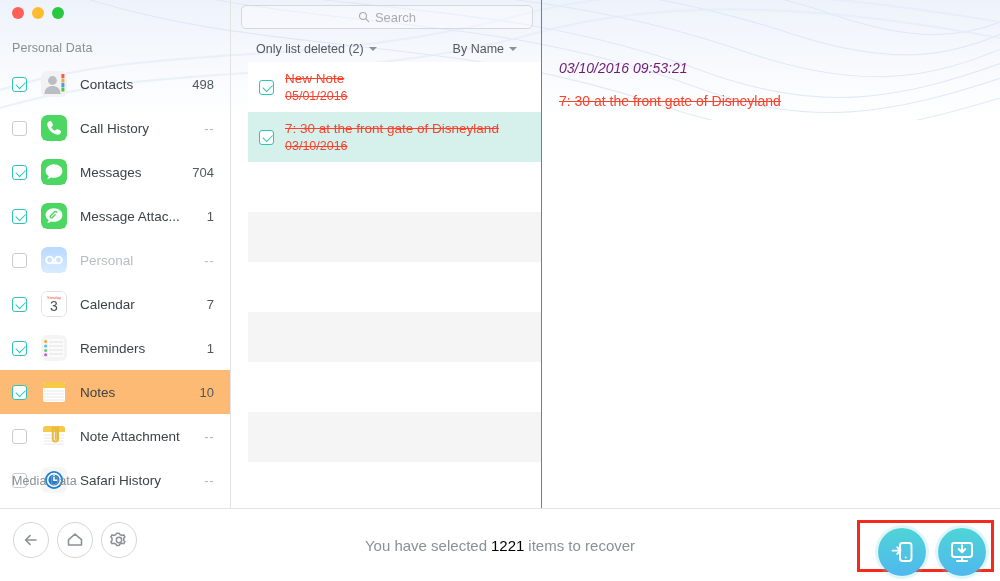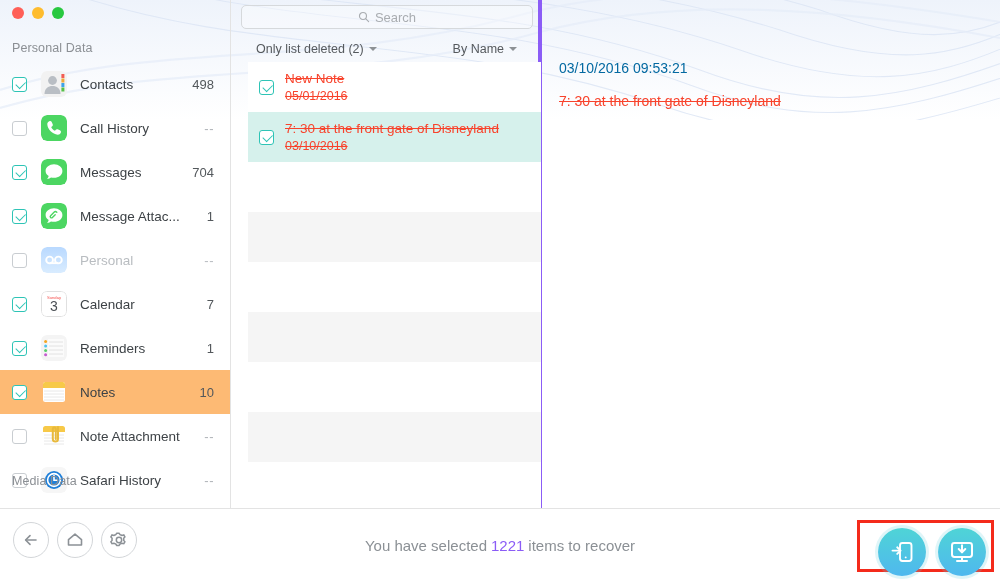--- a/index.html
+++ b/index.html
@@ -93,21 +93,21 @@
     position: absolute; right: 16px;
     font-size: 13px; color: #53585c;
   }
   .side-row.dim .side-count { color: #b9bdc1; }
   .side-count.dash { color: #b0b4b8; letter-spacing: .5px; }
 
   
   .listcol {
     position: absolute; left: 232px; top: 0;
     width: 310px; height: 508px;
-    border-right: 4px solid #8b5cf6;
+    border-right: 1px solid #8b5cf6;
     z-index: 2;
   }
   .searchwrap {
     position: absolute; left: 9px; top: 5px;
     width: 292px; height: 24px;
   }
   .searchbox {
     width: 100%; height: 100%;
     border: 1px solid #d6d9dc; border-radius: 5px;
     background: rgba(255,255,255,0.35);
@@ -168,21 +168,21 @@
   }
 
   
   .detail {
     position: absolute; left: 543px; top: 0;
     width: 457px; height: 508px;
     z-index: 2;
   }
   .detail-date {
     position: absolute; left: 16px; top: 60px;
-    font-size: 14px; color: #0369a1;
+    font-size: 14px; color: #701a75; font-style: italic;
   }
   .detail-body {
     position: absolute; left: 16px; top: 93px;
     font-size: 14px; color: #f8432c;
     text-decoration: line-through;
     text-decoration-color: #f8432c;
   }
 
   
   .bottombar {
@@ -203,21 +203,21 @@
     display: flex; align-items: center; justify-content: center;
     cursor: pointer;
   }
   .status-text {
     position: absolute; left: 0; top: 0;
     width: 1000px; height: 73px;
     display: flex; align-items: center; justify-content: center;
     font-size: 15px; color: #8b9095;
     pointer-events: none;
   }
-  .status-count { color: #8b5cf6; margin: 8px 4px; }
+  .status-count { color: #000000; margin: 8px 4px; }
 
   .action-wrap {
     position: absolute; right: 6px; top: 11px;
     width: 137px; height: 52px;
     border: 3px solid #f42a1b;
     box-sizing: border-box;
   }
   .action-btns {
     position: absolute; right: 14px; top: 19px;
     display: flex; gap: 12px;

